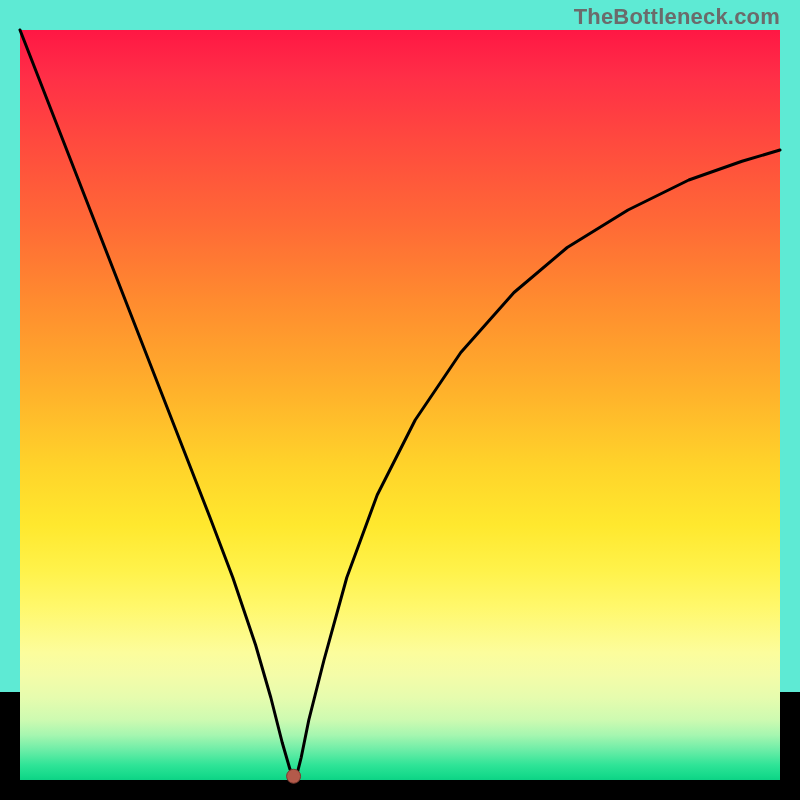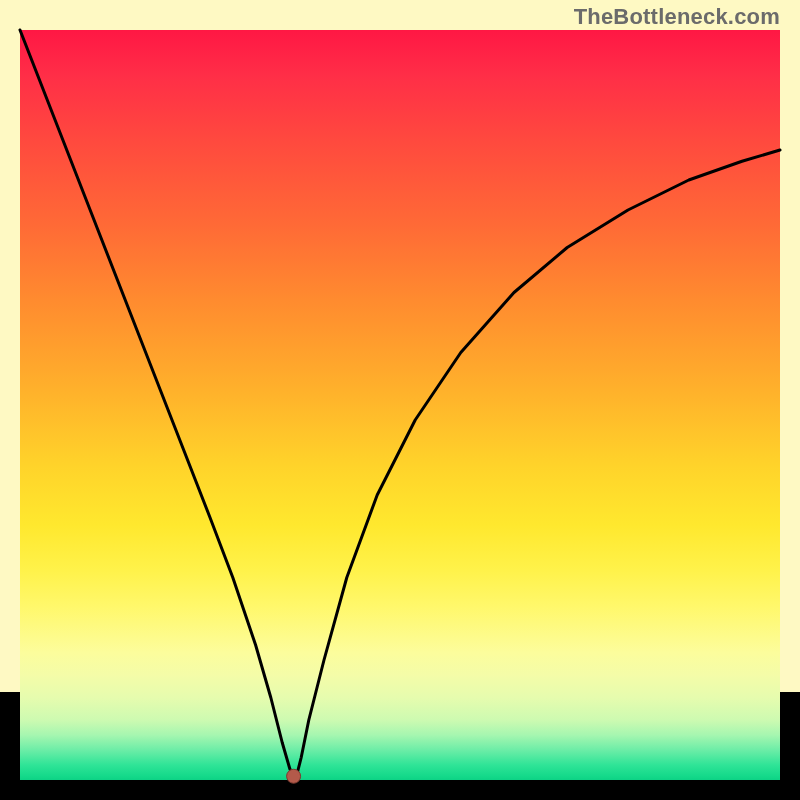--- a/index.html
+++ b/index.html
@@ -1,21 +1,21 @@
 <!DOCTYPE html>
 <html><head>
 <meta charset="utf-8">
 <style>
   * { margin: 0; padding: 0; box-sizing: border-box; }
   html, body { width: 800px; height: 800px; overflow: hidden; background: #000; }
   .container {
     position: relative;
     width: 800px;
     height: 692px;
-    background: #fef9c3;
+    background: #5eead4;
   }
   .watermark {
     position: absolute;
     top: 4px;
     right: 20px;
     font-family: Arial, Helvetica, sans-serif;
     font-size: 22px;
     font-weight: 600;
     color: #6b6b6b;
     letter-spacing: 0.2px;

